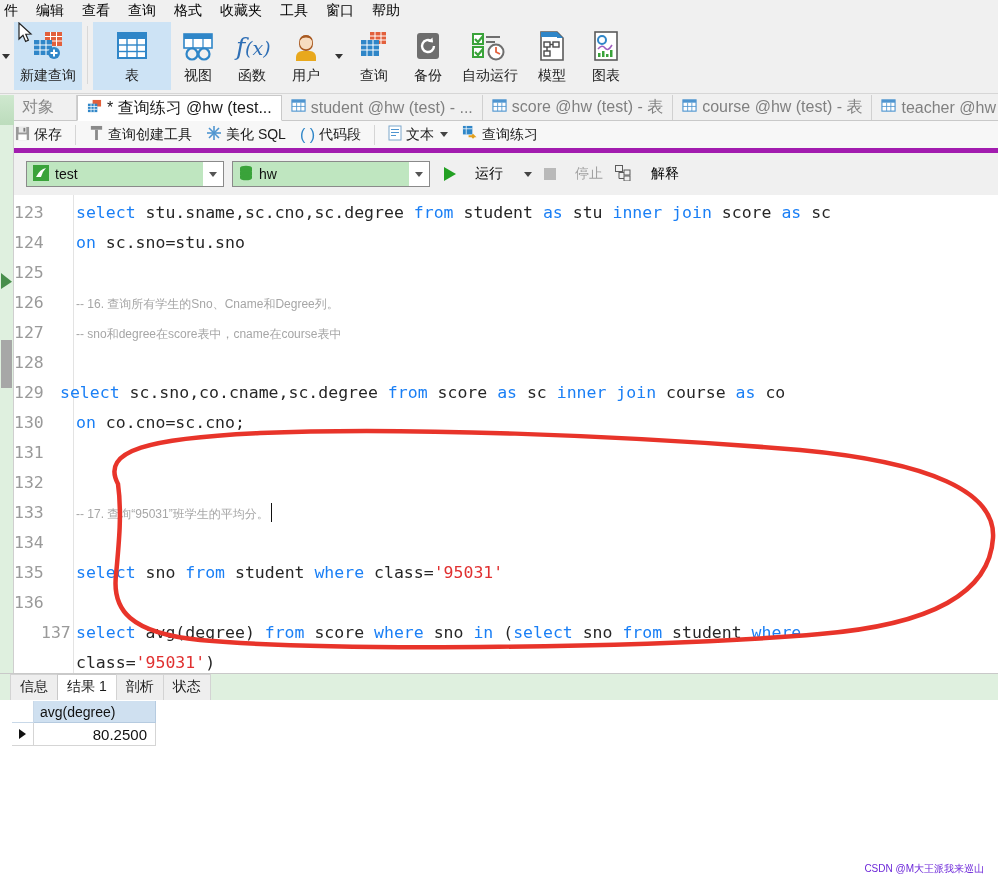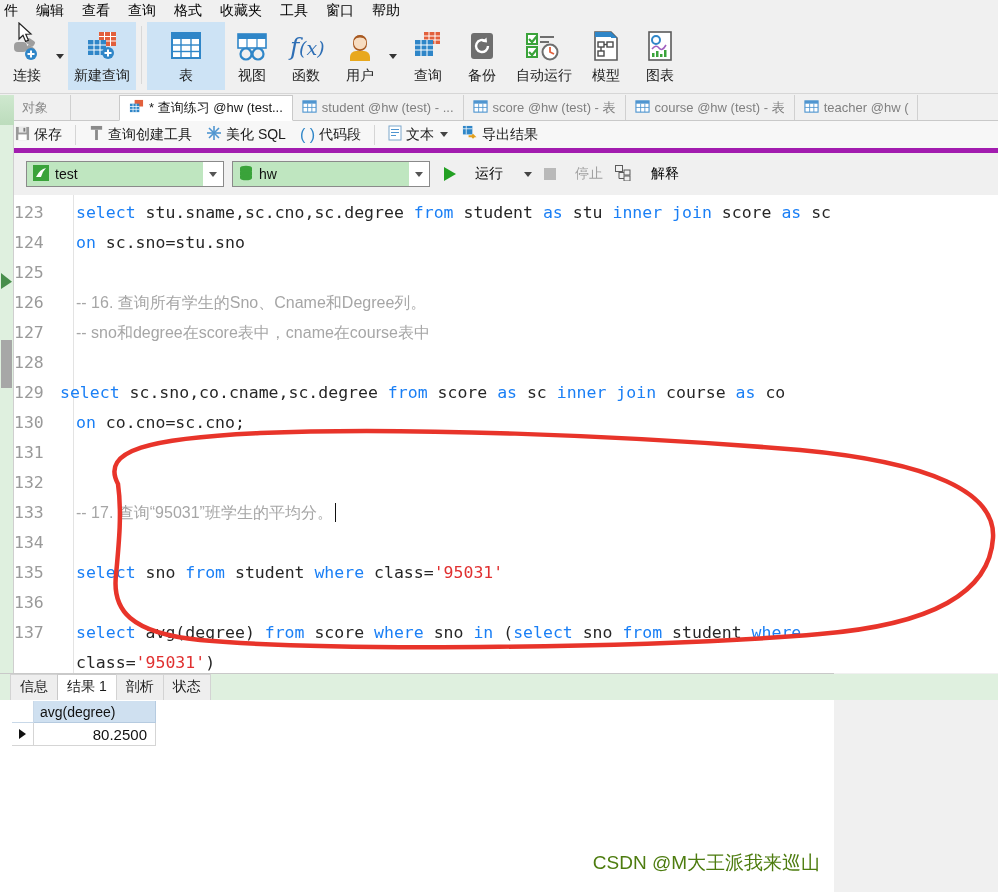--- a/index.html
+++ b/index.html
@@ -59,39 +59,38 @@
     margin-left: 2px;
   }
   .rbtn-drop { display:flex; align-items:center; height:68px; padding-right:4px;}
 
   
   .tabstrip {
     position: absolute; top: 95px; left: 0; width: 998px; height: 26px;
     background: #f0f0f0;
     border-bottom: 1px solid #c9c9c9;
     display: flex; align-items: stretch;
-    font-size: 13px;
+    font-size: 16px;
   }
   .tab {
     display: flex; align-items: center; gap: 5px;
     padding: 0 9px;
     border-right: 1px solid #d0d0d0;
     color: #808080;
     white-space: nowrap;
     cursor: default;
   }
   .tab.active {
     background: #ffffff;
     color: #1a1a1a;
     border-top: 1px solid #c9c9c9;
     border-left: 1px solid #c9c9c9;
     border-right: 1px solid #c9c9c9;
     border-bottom: 1px solid #ffffff;
     margin-bottom: -1px;
-    margin-left: 48px;
   }
   .tab.objects { color:#8a8a8a; padding: 0 22px; }
 
   
   .actionbar {
     position: absolute; top: 121px; left: 0; width: 998px; height: 32px;
     background: #f7f7f7;
     border-bottom: 5px solid #a21caf;
     display: flex; align-items: center;
     font-size: 14px;
@@ -174,40 +173,40 @@
     position:absolute; left:0; width:56px; 
     color:#9a9a9a; font-size:16.5px;
     font-family:"DejaVu Sans Mono","Liberation Mono",monospace;
   }
   .cl {
     position:absolute; left:0; white-space:pre;
     color:#262626;
   }
   .kw { color:#1a7ff5; }
   .str { color:#e03030; }
-  .cmt { color:#a6a6a6; font-family:"Liberation Sans","DejaVu Sans",sans-serif; font-size:16px; }
+  .cmt { color:#a6a6a6; font-family:"Liberation Sans","DejaVu Sans",sans-serif; font-size:12px; }
   .caret {
     display:inline-block; width:1px; height:19px;
     background:#111; vertical-align:-4px;
     margin-left:2px;
   }
   .edge-fade {
     position:absolute; right:0; top:0; width:2px; height:100%;
     background:#fff;
   }
 
   
   .annot {
     position:absolute; left:0; top:0; width:998px; height:892px;
     pointer-events:none;
   }
 
   
   .resultpanel {
-    position:absolute; top:673px; left:0; width:834px; height:219px;
+    position:absolute; top:673px; left:0; width:998px; height:219px;
     background:#ffffff;
     border-top:1px solid #c9c9c9;
   }
   .rtabs {
     position:absolute; top:0; left:0; width:998px; height:26px;
     background:#dff0df;
     display:flex; align-items:flex-end;
     padding-left:10px;
     font-size:14px;
   }
@@ -243,21 +242,21 @@
   .tri-black { width:0;height:0;border-top:5px solid transparent;border-bottom:5px solid transparent;border-left:7px solid #111;}
   .gr-cell {
     width:122px; background:#ffffff;
     border-right:1px solid #d5d5d5; border-bottom:1px solid #d5d5d5;
     font-size:15px; color:#111;
     display:flex; align-items:center; justify-content:flex-end; padding-right:8px;
   }
 
   .watermark {
     position:absolute; right:14px; bottom:16px;
-    font-size:19px; color:#4d7c0f;
+    font-size:10px; color:#6d28d9;
     white-space:nowrap;
   }
   .cursor-arrow { position:absolute; left:18px; top:22px; }
 </style>
 </head>
 <body>
 
 <div id="app">
 
   <div class="menubar">
@@ -267,35 +266,20 @@
     <div class="menu-item">查询</div>
     <div class="menu-item">格式</div>
     <div class="menu-item">收藏夹</div>
     <div class="menu-item">工具</div>
     <div class="menu-item">窗口</div>
     <div class="menu-item">帮助</div>
   </div>
 
   <div class="ribbon">
 
-    <div class="rbtn">
-      <div class="ico">
-        <svg width="38" height="32" viewBox="0 0 38 32">
-          <g fill="#9e9e9e">
-            <rect x="6" y="12" width="13" height="10" rx="4"></rect>
-            <rect x="18" y="9" width="9" height="6" rx="2" transform="rotate(35 22 12)"></rect>
-            <rect x="18" y="16" width="9" height="6" rx="2" transform="rotate(35 22 19)"></rect>
-          </g>
-          <circle cx="23" cy="24" r="6" fill="#2f86c8"></circle>
-          <rect x="22" y="20.5" width="2" height="7" fill="#fff"></rect>
-          <rect x="19.5" y="23" width="7" height="2" fill="#fff"></rect>
-        </svg>
-      </div>
-      <div class="lbl">连接</div>
-    </div>
     <div class="rbtn-drop">
       <span class="caret-small"></span>
     </div>
 
     <div class="rbtn sel">
       <div class="ico">
         <svg width="38" height="34" viewBox="0 0 38 34">
           <rect x="16" y="3" width="17" height="14" fill="#e2603c"></rect>
           <g stroke="#fff" stroke-width="1">
             <line x1="16" y1="7.5" x2="33" y2="7.5"></line>
@@ -612,21 +596,21 @@
       <span>
         <svg width="16" height="16" viewBox="0 0 17 17">
             <rect x="1" y="1" width="10" height="9" fill="#2f86c8"></rect>
             <g stroke="#fff" stroke-width=".8">
               <line x1="1" y1="4" x2="11" y2="4"></line>
               <line x1="4.5" y1="1" x2="4.5" y2="10"></line>
             </g>
             <path d="M7 12 h6 l-2 -2 M13 12 l-2 2" fill="none" stroke="#e2a01d" stroke-width="2"></path>
           </svg>
       </span>
-      <span>导出结果</span>
+      <span>查询练习</span>
     </div>
   </div>
 
   <div class="connbar">
     <div class="combo" style="width:198px">
       <div class="field">
         <span>
           <svg width="16" height="16" viewBox="0 0 16 16">
               <rect x="0" y="0" width="16" height="16" fill="#3aa33a"></rect>
               <path d="M3 12 q4 -8 10 -9 q-4 4 -5 9 z" fill="#fff"></path>
@@ -717,21 +701,21 @@
         <div class="ln" style="top: 273px;">132</div>
         <div class="cl" style="top: 273px; left: 62px;"></div>
         <div class="ln" style="top: 303px;">133</div>
         <div class="cl" style="top: 303px; left: 62px;"><span class="cmt">-- 17. 查询“95031”班学生的平均分。</span><span class="caret"></span></div>
         <div class="ln" style="top: 333px;">134</div>
         <div class="cl" style="top: 333px; left: 62px;"></div>
         <div class="ln" style="top: 363px;">135</div>
         <div class="cl" style="top: 363px; left: 62px;"><span class="kw">select</span><span> sno </span><span class="kw">from</span><span> student </span><span class="kw">where</span><span> class=</span><span class="str">'95031'</span></div>
         <div class="ln" style="top: 393px;">136</div>
         <div class="cl" style="top: 393px; left: 62px;"></div>
-        <div class="ln" style="top: 423px;">137</div>
+        <div class="ln" style="top: 423px; padding-left: 27px;">137</div>
         <div class="cl" style="top: 423px; left: 62px;"><span class="kw">select</span><span> avg(degree) </span><span class="kw">from</span><span> score </span><span class="kw">where</span><span> sno </span><span class="kw">in</span><span> (</span><span class="kw">select</span><span> sno </span><span class="kw">from</span><span> student </span><span class="kw">where</span></div>
         <div class="cl" style="top: 453px; left: 62px;"><span>class=</span><span class="str">'95031'</span><span>)</span></div>
         <div class="cl" style="top: 483px; left: 62px;"></div>
       </div>
     <div class="edge-fade"></div>
   </div>
 
   <svg class="annot">
     <path d="M118 484 C100 450 150 438 260 433 C400 427 620 435 800 450
              C930 462 996 492 993 538 C990 588 940 624 820 634

